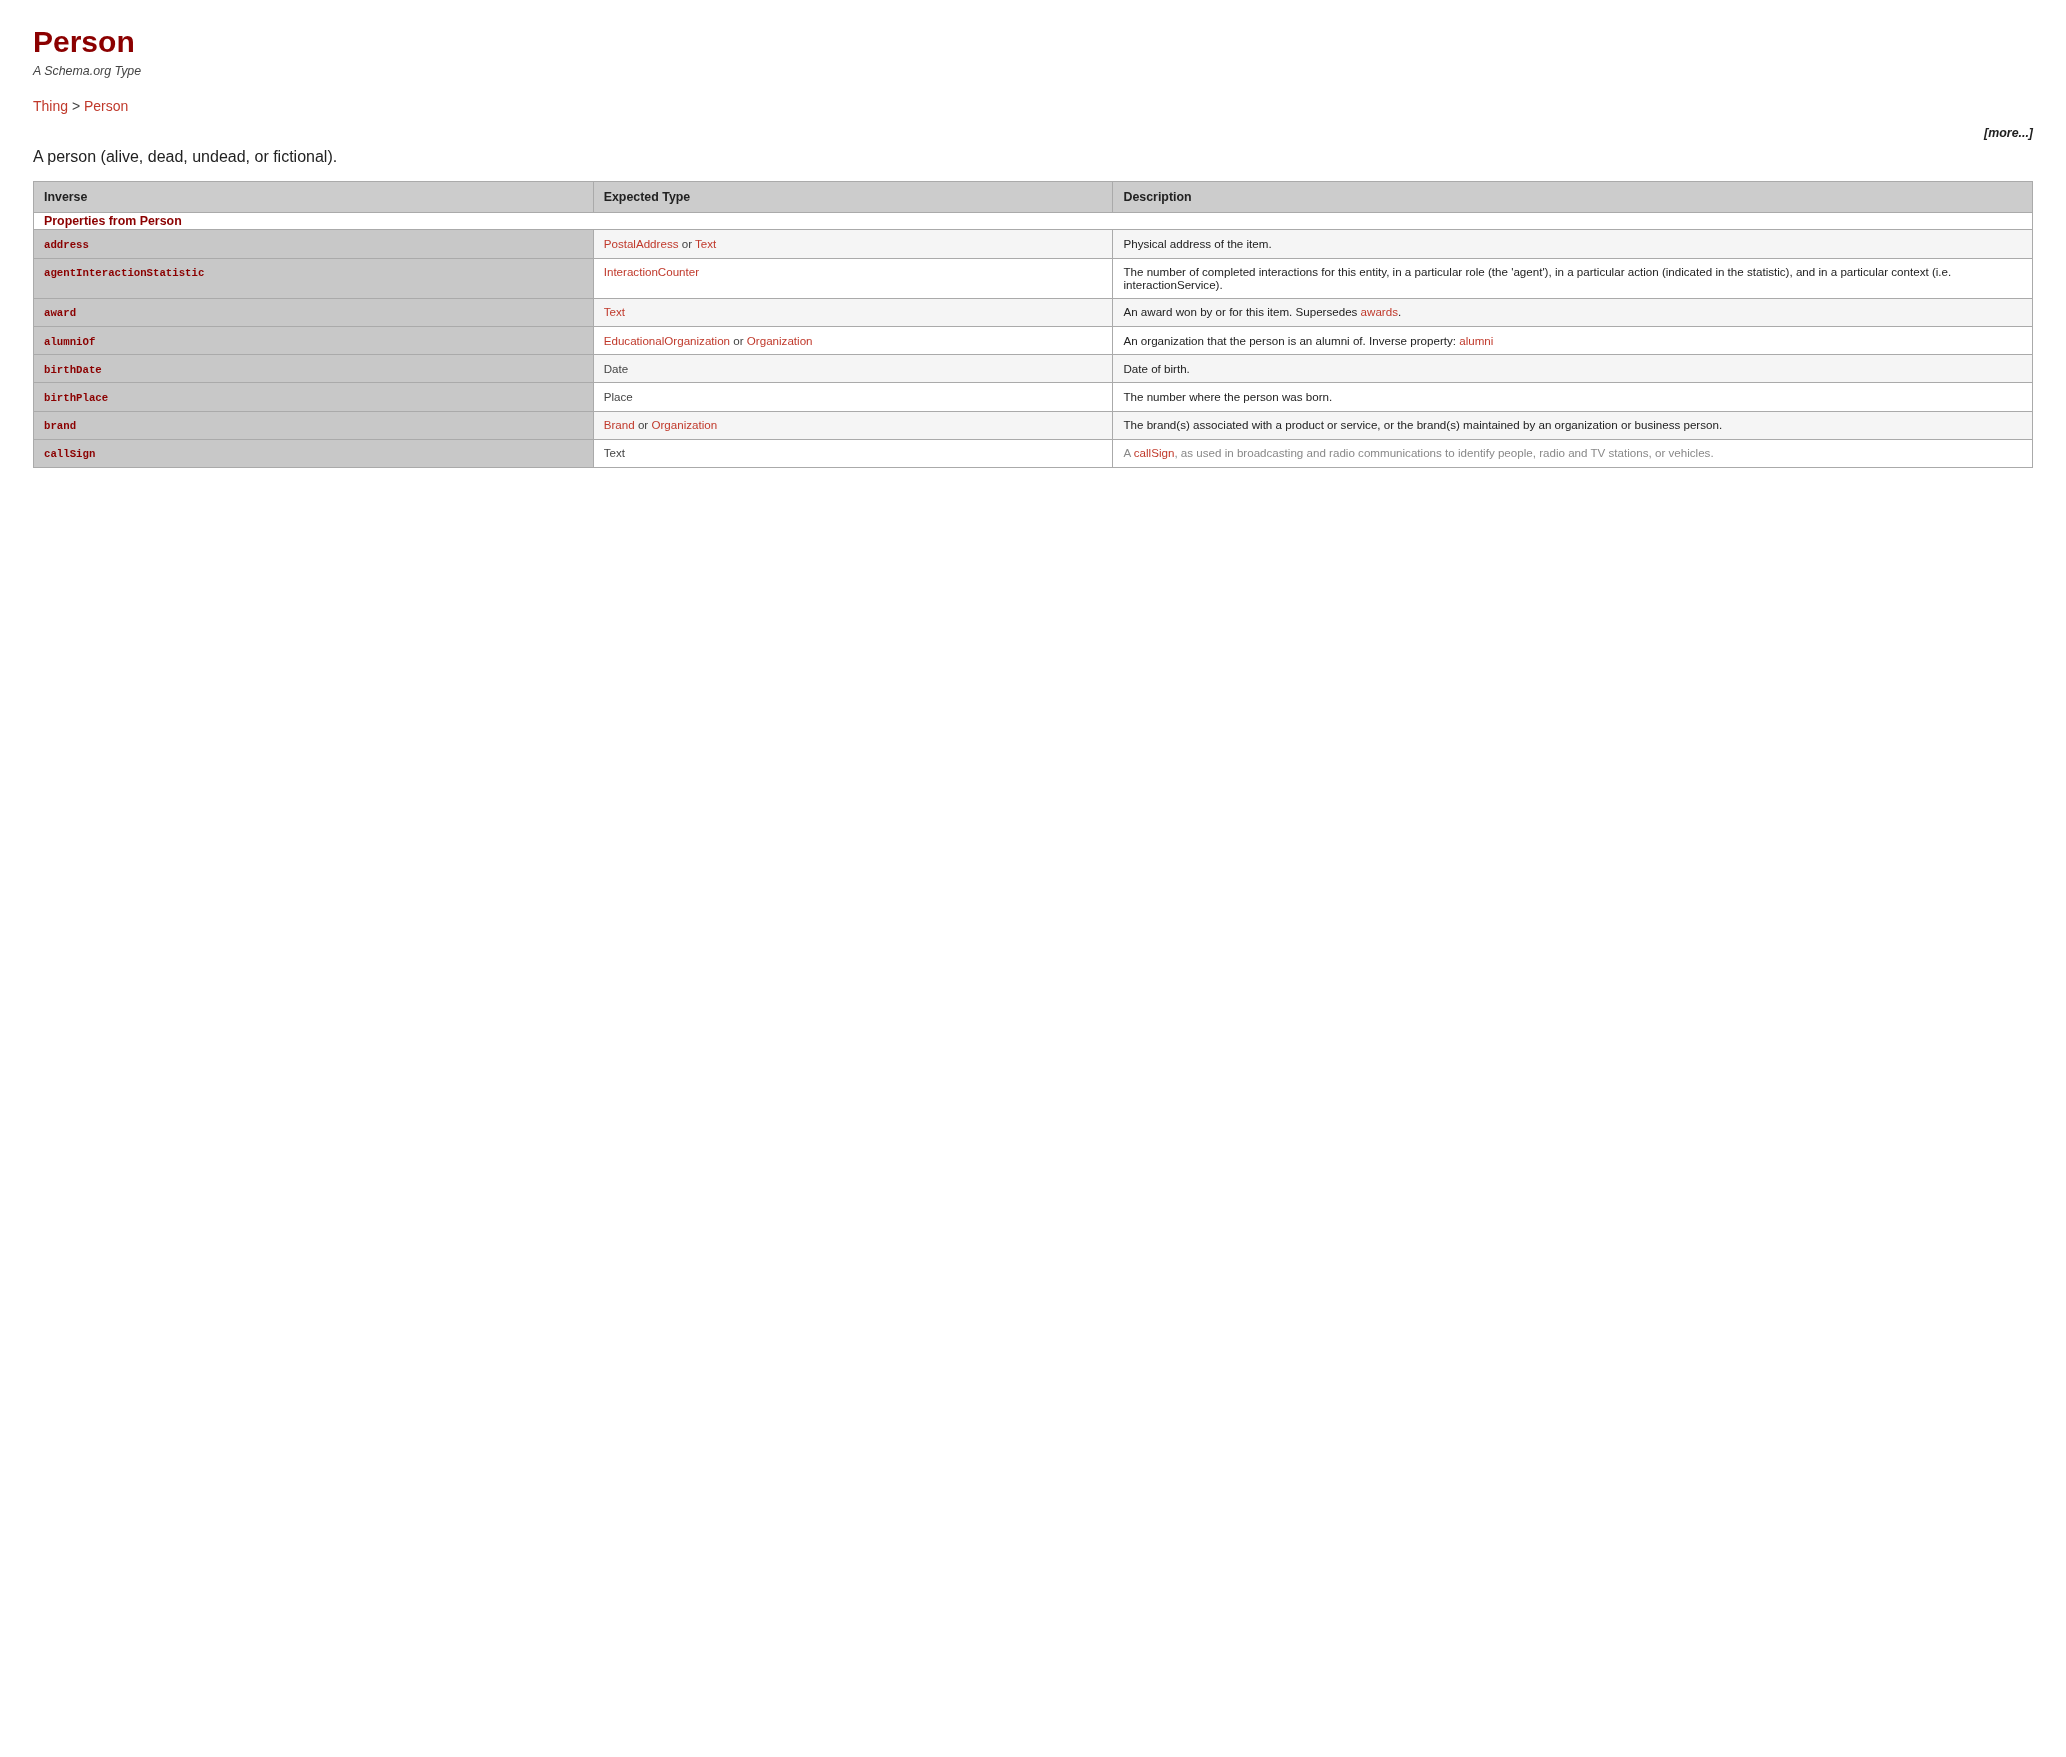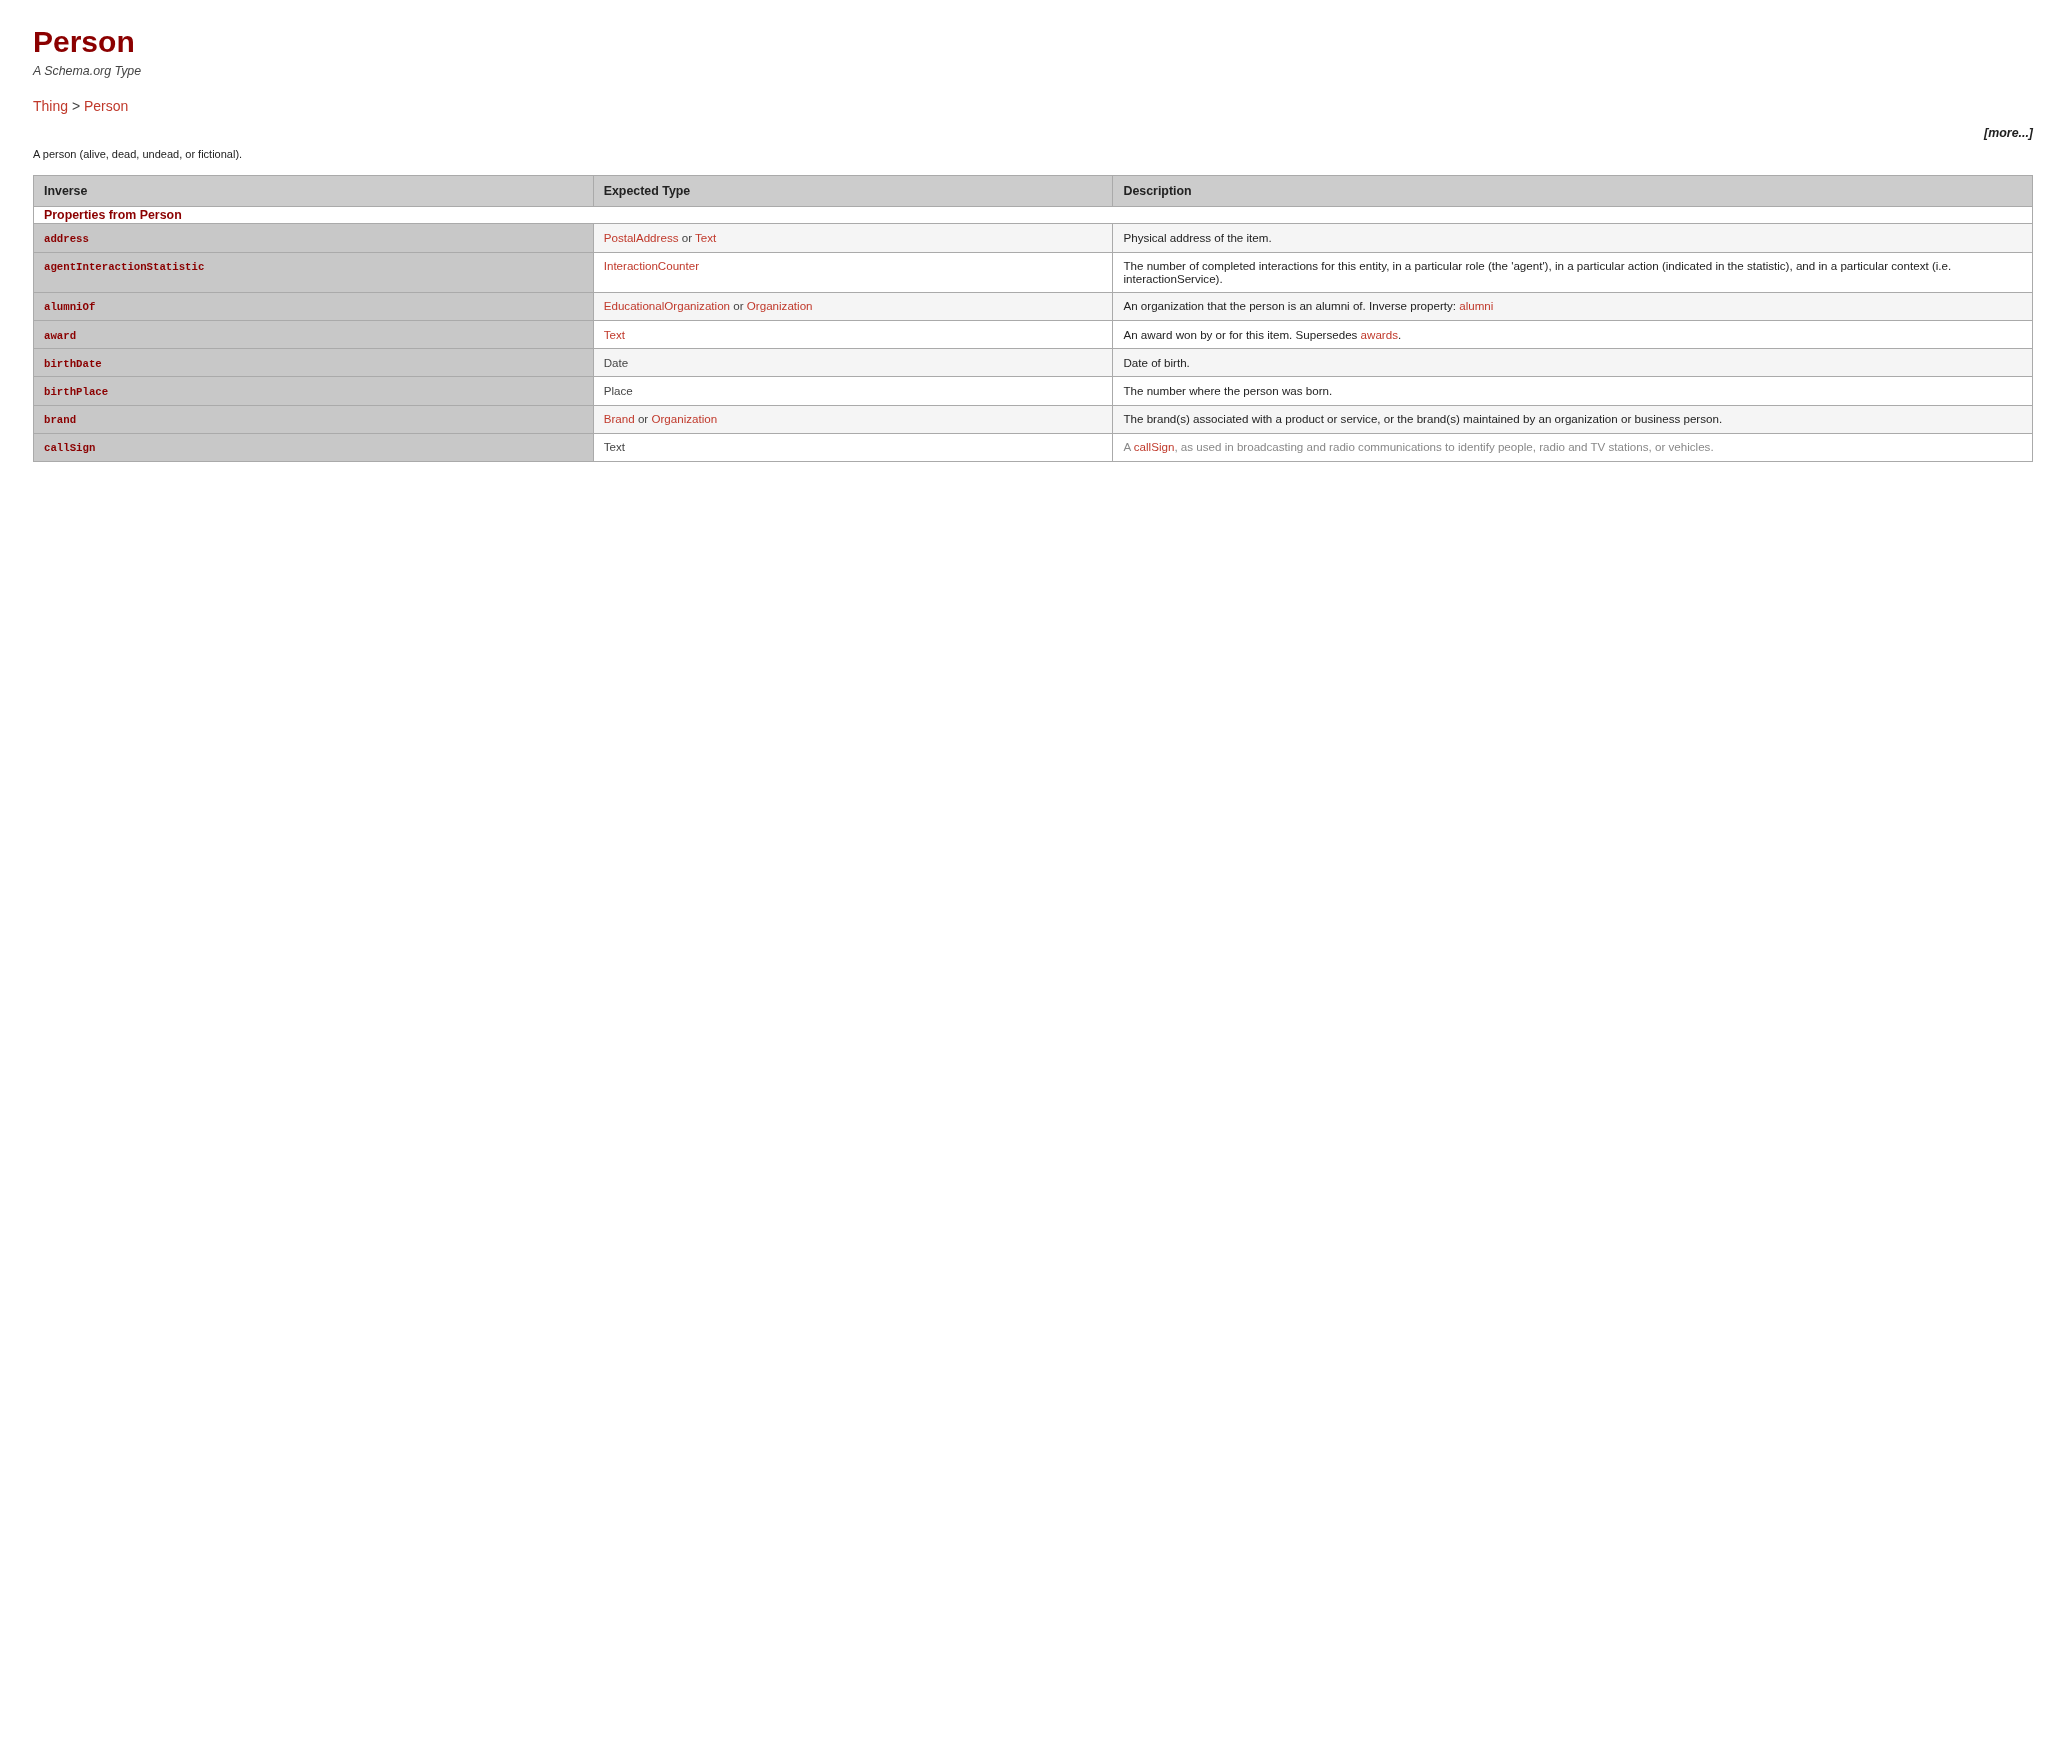--- a/index.html
+++ b/index.html
@@ -37,21 +37,21 @@
       margin-bottom: 8.3px;
       font-style: italic;
     }
     .more-link {
       font-size: 12.4px;
       font-weight: bold;
       color: #222;
       text-decoration: none;
     }
     .description {
-      font-size: 11px;
+      font-size: 16px;
       color: #222;
       margin-bottom: 15px;
     }
     table {
       width: 100%;
       border-collapse: collapse;
       border: 0.8px solid #aaa;
     }
     thead tr th {
       background: #ccc;
@@ -140,28 +140,28 @@
         <td class="prop-cell"><span class="prop-name" style="cursor: pointer;">address</span></td>
         <td><a href="#" class="type-link">PostalAddress</a><span class="or-text"> or </span><a href="#" class="type-link">Text</a></td>
         <td>Physical address of the item.</td>
       </tr>
       <tr>
         <td class="prop-cell"><span class="prop-name" style="cursor: pointer;">agentInteractionStatistic</span></td>
         <td><a href="#" class="type-link">InteractionCounter</a></td>
         <td>The number of completed interactions for this entity, in a particular role (the 'agent'), in a particular action (indicated in the statistic), and in a particular context (i.e. interactionService).</td>
       </tr>
       <tr>
+        <td class="prop-cell"><span class="prop-name" style="cursor: pointer;">award</span></td>
+        <td><a href="#" class="type-link">Text</a></td>
+        <td>An award won by or for this item. Supersedes <a href="#" class="desc-link">awards</a>.</td>
+      </tr>
+      <tr>
         <td class="prop-cell"><span class="prop-name" style="cursor: pointer;">alumniOf</span></td>
         <td><a href="#" class="type-link">EducationalOrganization</a><span class="or-text"> or </span><a href="#" class="type-link">Organization</a></td>
         <td>An organization that the person is an alumni of. Inverse property: <a href="#" class="desc-link">alumni</a></td>
-      </tr>
-      <tr>
-        <td class="prop-cell"><span class="prop-name" style="cursor: pointer;">award</span></td>
-        <td><a href="#" class="type-link">Text</a></td>
-        <td>An award won by or for this item. Supersedes <a href="#" class="desc-link">awards</a>.</td>
       </tr>
       <tr>
         <td class="prop-cell"><span class="prop-name" style="cursor: pointer;">birthDate</span></td>
         <td><span class="or-text">Date</span></td>
         <td>Date of birth.</td>
       </tr>
       <tr>
         <td class="prop-cell"><span class="prop-name" style="cursor: pointer;">birthPlace</span></td>
         <td><span class="or-text">Place</span></td>
         <td>The number where the person was born.</td>

